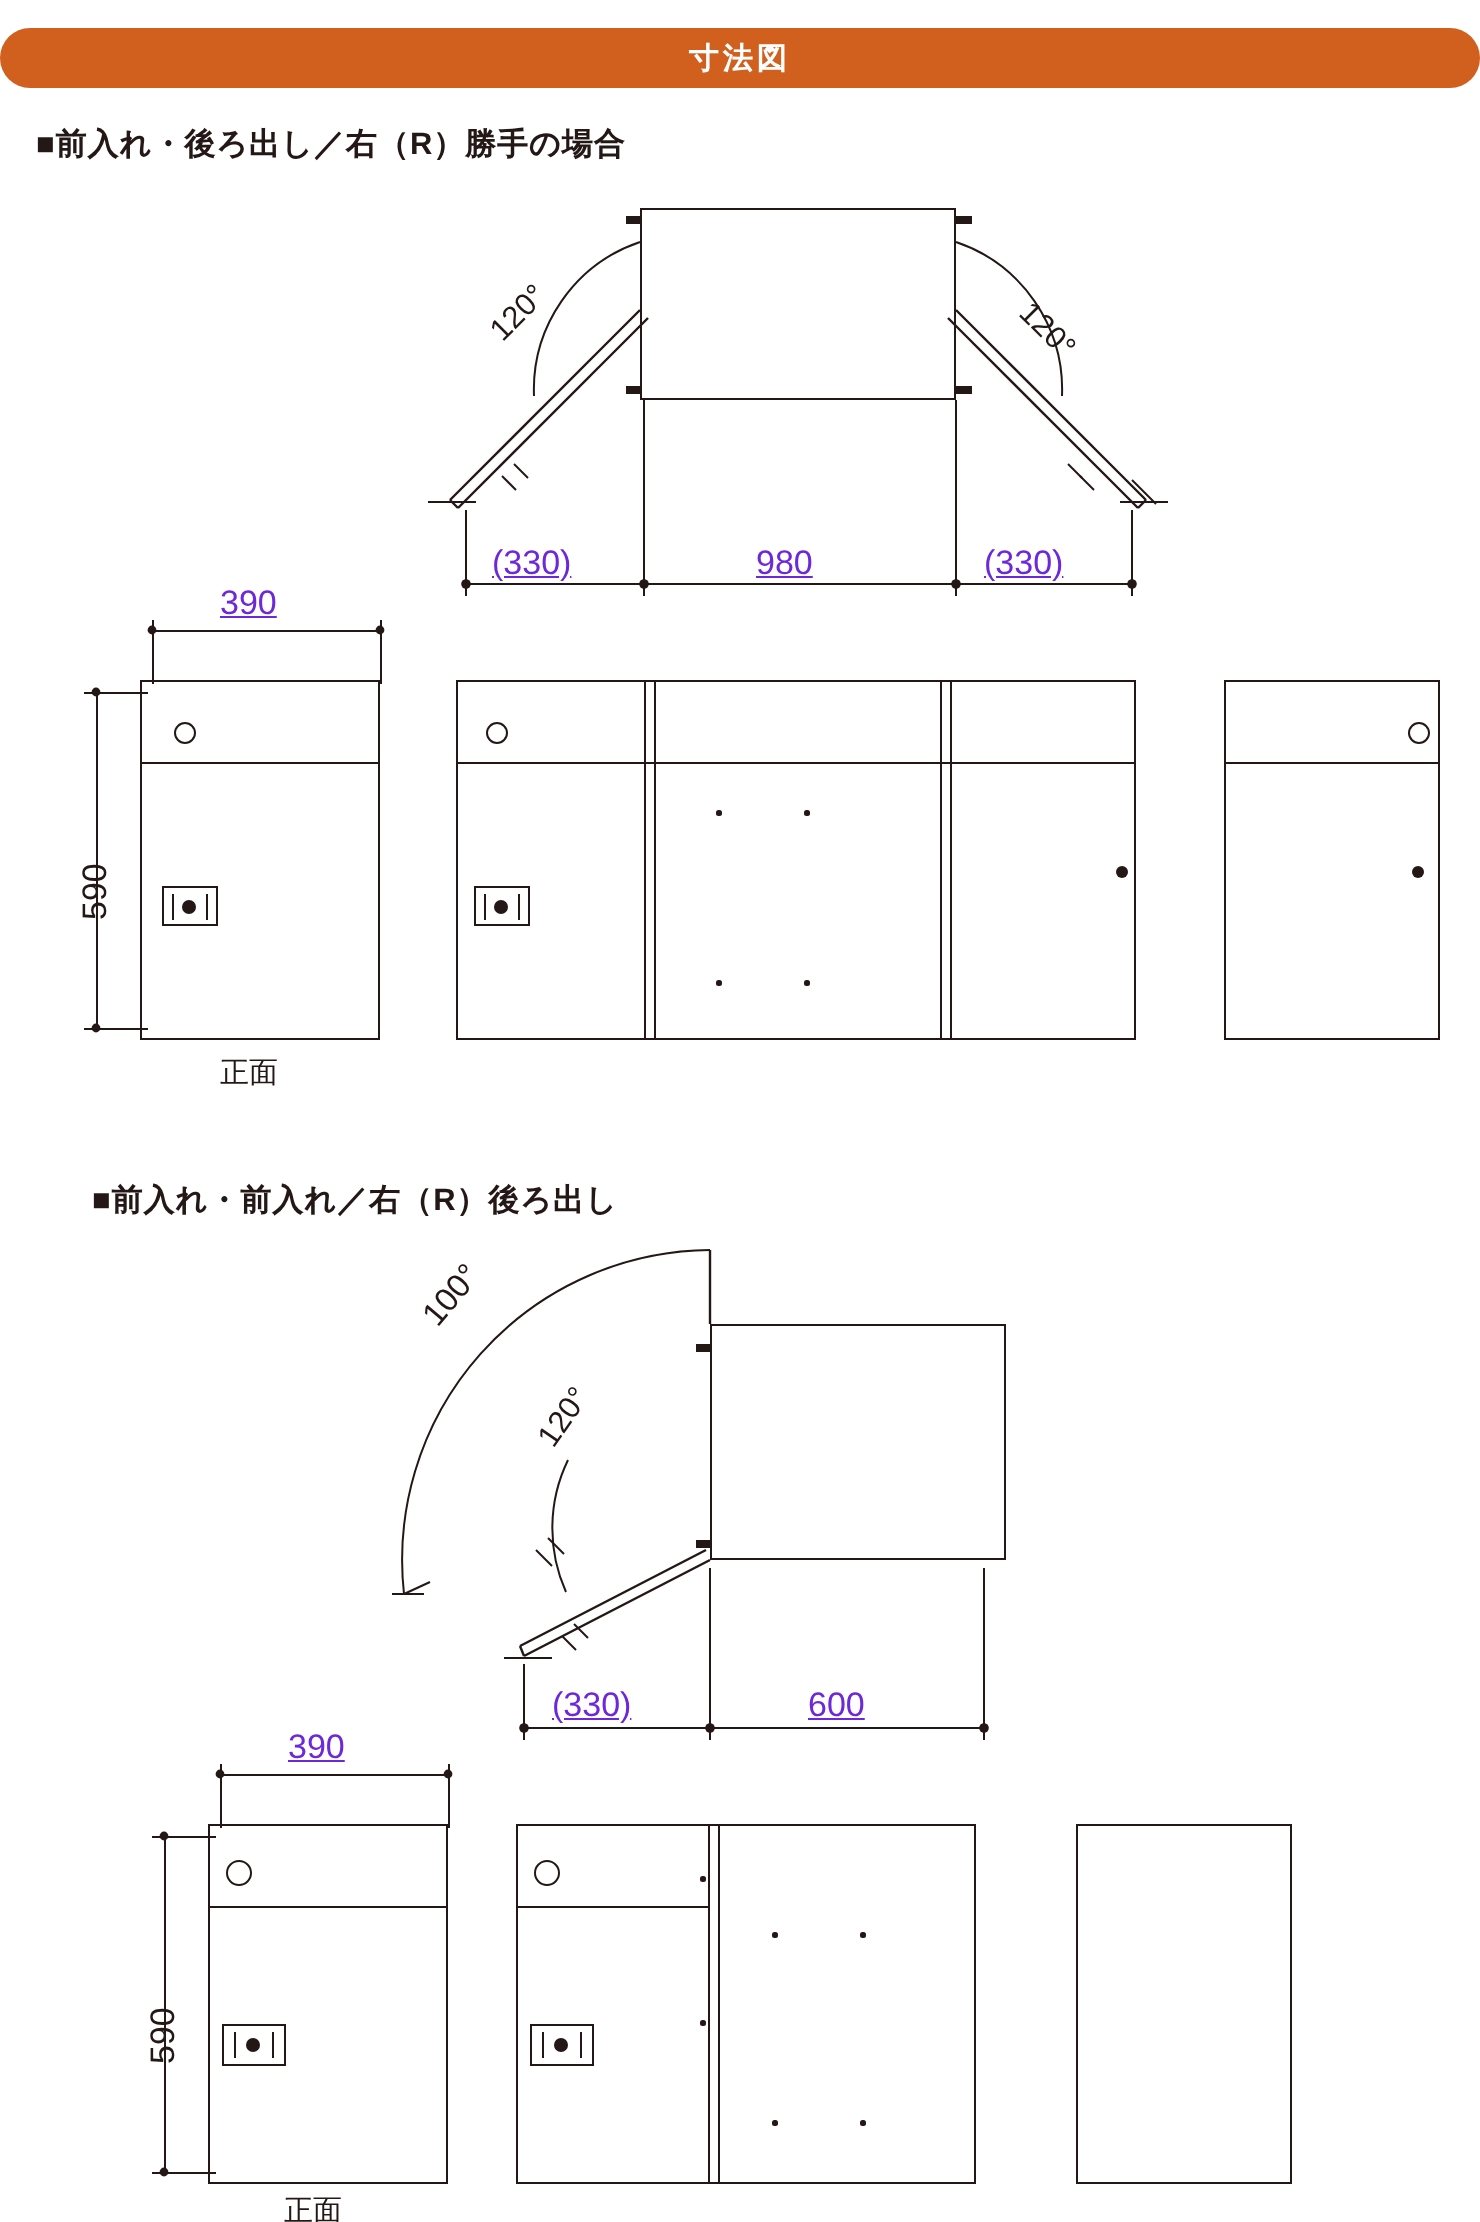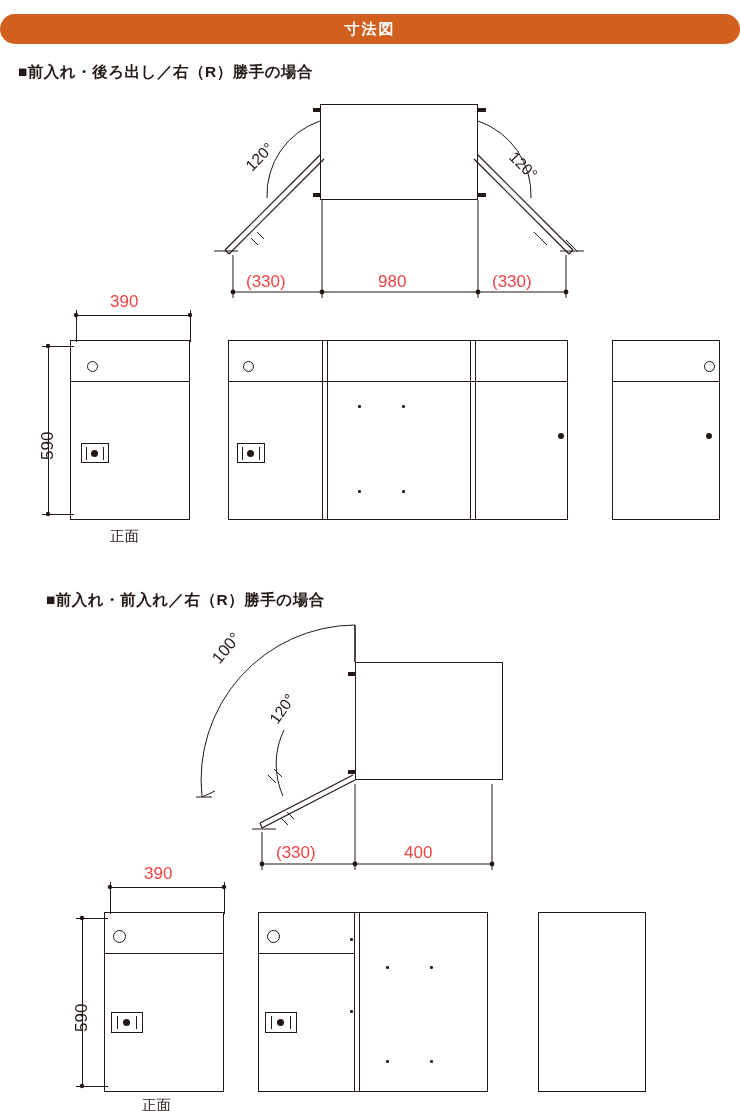--- a/index.html
+++ b/index.html
@@ -74,22 +74,23 @@
   .smalldot {
     position: absolute;
     width: 2.5px;
     height: 2.5px;
     background: #231815;
     border-radius: 50%;
   }
   .label {
     position: absolute;
     font-size: 15px;
-    color: #ef4444;
-    white-space: nowrap;
+    color: #6d28d9;
+    white-space: nowrap;
+    text-decoration: underline;
   }
   .label-big {
     font-size: 17px;
   }
   .label-vert {
     position: absolute;
     font-size: 17px;
     color: #231815;
     white-space: nowrap;
     transform: rotate(-90deg);
@@ -188,21 +189,21 @@
 <div class="smalldot" style="left:402px; top:405px;"></div>
 <div class="smalldot" style="left:358px; top:490px;"></div>
 <div class="smalldot" style="left:402px; top:490px;"></div>
 <div class="filled-circle" style="left:558px; top:433px; width:6px; height:6px;"></div>
 
 <div class="panel" style="left:612px; top:340px; width:108px; height:180px;"></div>
 <div class="thinline hline" style="left:612px; top:381px; width:108px;"></div>
 <div class="circle" style="left:704px; top:361px; width:11px; height:11px;"></div>
 <div class="filled-circle" style="left:706px; top:433px; width:6px; height:6px;"></div>
 
-<div class="section-heading sec2-heading">■前入れ・前入れ／右（R）勝手の場合</div>
+<div class="section-heading sec2-heading">■前入れ・前入れ／右（R）後ろ出し</div>
 
 <div class="panel" style="left:355px; top:662px; width:148px; height:118px;"></div>
 <div class="hinge" style="left:348px; top:672px; width:8px; height:4px;"></div>
 <div class="hinge" style="left:348px; top:770px; width:8px; height:4px;"></div>
 
 <div class="panel" style="left:104px; top:912px; width:120px; height:180px;"></div>
 <div class="thinline hline" style="left:104px; top:953px; width:120px;"></div>
 <div class="circle" style="left:113px; top:930px; width:13px; height:13px;"></div>
 <div class="lockbox" style="left:111px; top:1012px; width:32px; height:21px;"></div>
 <div class="filled-circle" style="left:123px; top:1019px; width:7px; height:7px;"></div>
@@ -348,13 +349,13 @@
 <div class="label-rot" style="left:518px; top:148px; transform: rotate(45deg); transform-origin: left top;">120°</div>
 
 <div class="label label-big" style="left:246px; top:272px;">(330)</div>
 <div class="label label-big" style="left:378px; top:272px;">980</div>
 <div class="label label-big" style="left:492px; top:272px;">(330)</div>
 
 <div class="label-rot" style="left:208px; top:655px; transform: rotate(-50deg); transform-origin: left top; font-size:16.5px;">100°</div>
 <div class="label-rot" style="left:266px; top:717px; transform: rotate(-55deg); transform-origin: left top;">120°</div>
 
 <div class="label label-big" style="left:276px; top:843px;">(330)</div>
-<div class="label label-big" style="left:404px; top:843px;">400</div>
+<div class="label label-big" style="left:404px; top:843px;">600</div>
 
 </body></html>

